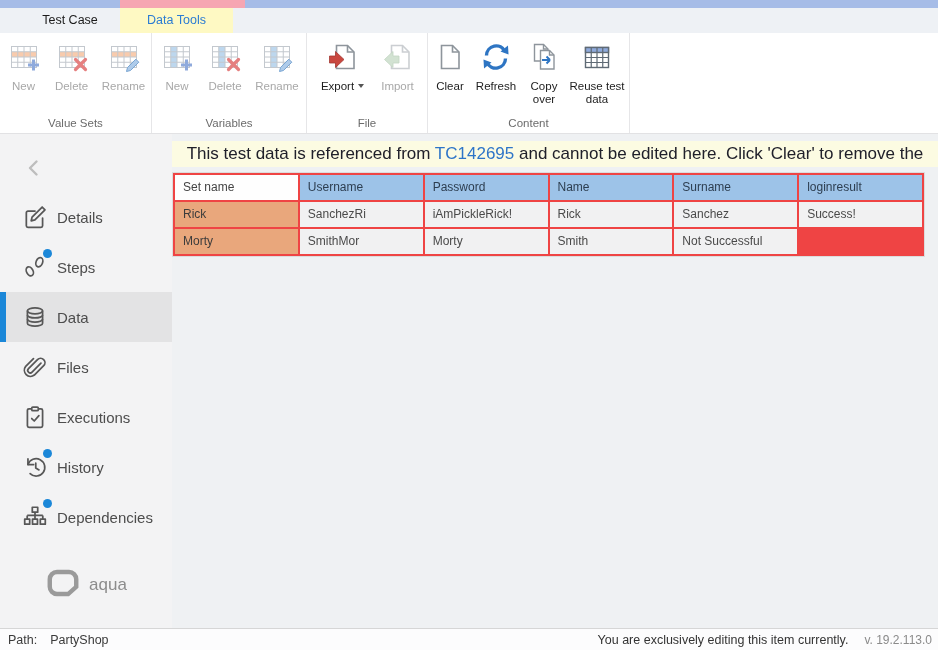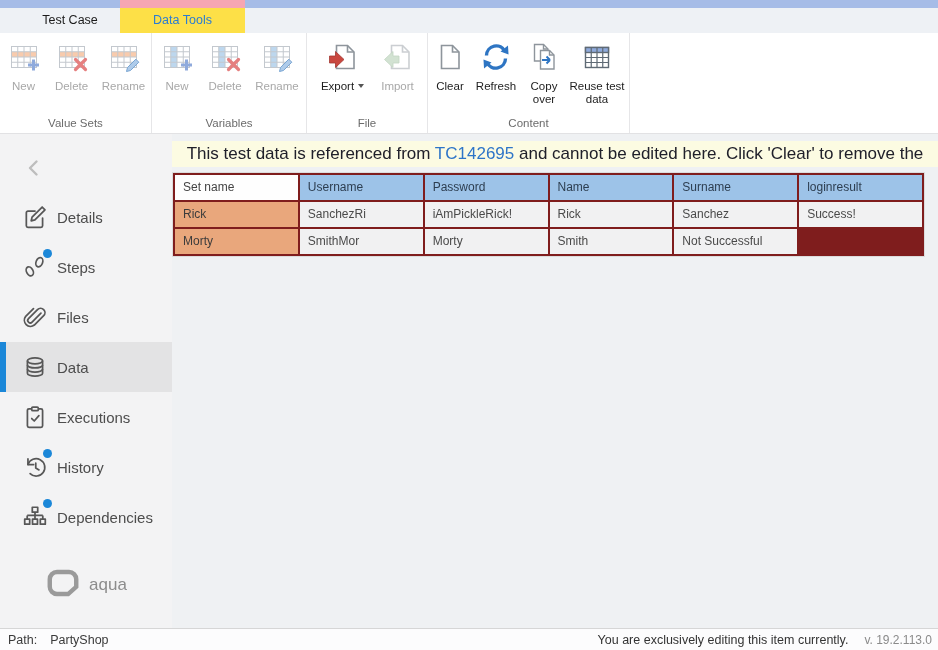--- a/index.html
+++ b/index.html
@@ -7,21 +7,21 @@
   body { font-family:"Liberation Sans", sans-serif; }
   #app { position:relative; width:938px; height:650px; background:#fff; overflow:hidden;
          font-family:"Liberation Sans", sans-serif; color:#222; }
 
   
   .topstrip { position:absolute; left:0; top:0; width:938px; height:8px; background:#a6bce7; }
   .topstrip .pink { position:absolute; left:120px; top:0; width:125px; height:8px; background:#f6a6b2; }
   .tabbar { position:absolute; left:0; top:8px; width:938px; height:25px; background:#eef1f5;padding-left:8px; }
   .tab { position:absolute; top:0; height:25px; line-height:25px; text-align:center; font-size:12.5px; cursor:default; }
   .tab.testcase { left:20px; width:100px; color:#1b1b1b; }
-  .tab.datatools { left:120px; width:125px; background:#fde047; color:#2b7cd3; }
+  .tab.datatools { left:120px; width:113px; background:#fef9c3; color:#2b7cd3; }
 
   
   .ribbon { position:absolute; left:0; top:33px; width:938px; height:101px; background:#fff; border-bottom:1px solid #e2e2e4; }
   .rgroup { position:absolute; top:0; height:100px; border-right:1px solid #e6e6e8; }
   .g-valuesets { left:0; width:152px; }
   .g-variables { left:152px; width:155px; }
   .g-file      { left:307px; width:121px; }
   .g-content   { left:428px; width:202px; }
   .btnrow { display:flex; justify-content:center; align-items:flex-start; gap:3px; padding-top:8px; }
   .rbtn { display:flex; flex-direction:column; align-items:center; font-size:11.5px; line-height:1.18;
@@ -45,21 +45,21 @@
   .navitem.active::before { content:""; position:absolute; left:0; top:0; bottom:0; width:6px; background:#1b87d8; }
   .dot { position:absolute; right:-4px; top:-5px; width:9px; height:9px; border-radius:50%; background:#1b87d8; }
   .brand { position:absolute; left:0; bottom:26px; width:172px; display:flex; align-items:center; justify-content:center; }
   .brand .btext { font-size:17px; color:#8c8c8c; margin-left:8px; }
 
   
   .content { position:absolute; left:172px; top:134px; width:766px; height:494px; background:#eff1f3; }
   .notice { position:absolute; left:0; top:7px; width:766px; height:26px; background:#fcfbe2;
             font-size:17px; color:#20202a; text-align:center; line-height:26px; }
   .notice .lnk { color:#2e75c8; cursor:pointer; }
-  .tablewrap { position:absolute; left:0; top:38px; width:753px; background:#7f1d1d; border:1px solid #dcdcdc;
+  .tablewrap { position:absolute; left:0; top:38px; width:753px; background:#ef4444; border:1px solid #dcdcdc;
                padding:2px; }
   .grid { display:grid; grid-template-columns:repeat(6,1fr); gap:2px; }
   .cell { height:25px; line-height:25px; padding-left:8px; font-size:12px; overflow:hidden; white-space:nowrap; }
   .cell.h     { background:#9dc3e8; color:#2d3e50; }
   .cell.hset  { background:#fefefe; color:#444; }
   .cell.rname { background:#e9a77c; color:#3c3c3c; }
   .cell.d     { background:#f1f1f2; color:#4a4a4a; }
 
   
   .statusbar { position:absolute; left:0; top:628px; width:938px; height:22px; background:#fcfcfd;
@@ -251,35 +251,35 @@
         <span class="nicon">
           <svg width="26" height="26" viewBox="0 0 24 24" fill="none" stroke="#575757" stroke-width="1.6">
             <ellipse cx="7.2" cy="16" rx="3" ry="4.4" transform="rotate(-28 7.2 16)"></ellipse>
             <ellipse cx="16" cy="7.6" rx="3" ry="4.4" transform="rotate(22 16 7.6)"></ellipse>
           </svg>
           <span class="dot"></span>
         </span>
         <span class="nlabel">Steps</span>
       </div>
 
-      <div class="navitem">
-        <span class="nicon"><svg width="26" height="26" viewBox="0 0 24 24" fill="none" stroke="#575757" stroke-width="1.6" stroke-linecap="round" stroke-linejoin="round">
-          <path d="M17.5 8.5l-8.2 8.2a2.3 2.3 0 0 1-3.3-3.3l8.3-8.3a4 4 0 0 1 5.7 5.7l-8.6 8.6a5.7 5.7 0 0 1-8-8l7.2-7.2"></path>
-        </svg></span>
-        <span class="nlabel">Files</span>
-      </div>
-
       <div class="navitem active">
         <span class="nicon"><svg width="26" height="26" viewBox="0 0 24 24" fill="none" stroke="#575757" stroke-width="1.6">
           <ellipse cx="12" cy="6.3" rx="7" ry="2.8"></ellipse>
           <path d="M5 6.3v11.4a7 2.8 0 0 0 14 0V6.3"></path>
           <path d="M5 10.1a7 2.8 0 0 0 14 0"></path>
           <path d="M5 13.9a7 2.8 0 0 0 14 0"></path>
         </svg></span>
         <span class="nlabel">Data</span>
+      </div>
+
+      <div class="navitem">
+        <span class="nicon"><svg width="26" height="26" viewBox="0 0 24 24" fill="none" stroke="#575757" stroke-width="1.6" stroke-linecap="round" stroke-linejoin="round">
+          <path d="M17.5 8.5l-8.2 8.2a2.3 2.3 0 0 1-3.3-3.3l8.3-8.3a4 4 0 0 1 5.7 5.7l-8.6 8.6a5.7 5.7 0 0 1-8-8l7.2-7.2"></path>
+        </svg></span>
+        <span class="nlabel">Files</span>
       </div>
 
       <div class="navitem">
         <span class="nicon"><svg width="26" height="26" viewBox="0 0 24 24" fill="none" stroke="#575757" stroke-width="1.6" stroke-linecap="round" stroke-linejoin="round">
           <rect x="5" y="4.5" width="14" height="17" rx="1.5"></rect>
           <rect x="9" y="2.8" width="6" height="3.4" rx="1" fill="#f3f3f4"></rect>
           <path d="M9 13.4l2.3 2.3 4.3-5"></path>
         </svg></span>
         <span class="nlabel">Executions</span>
       </div>

